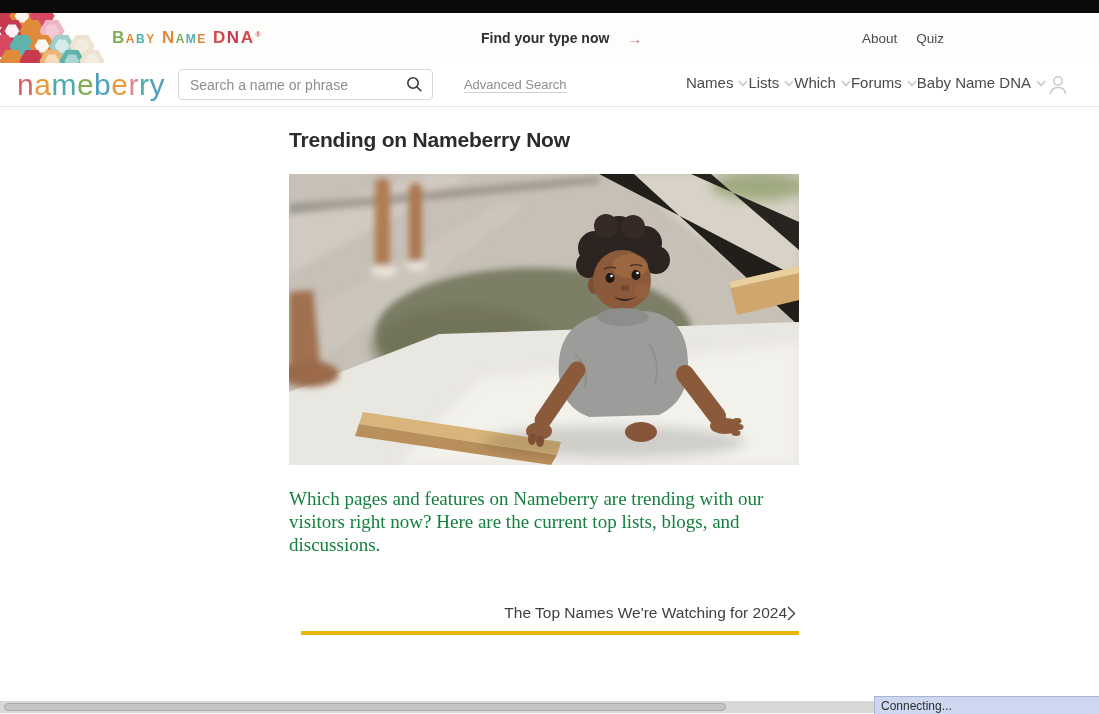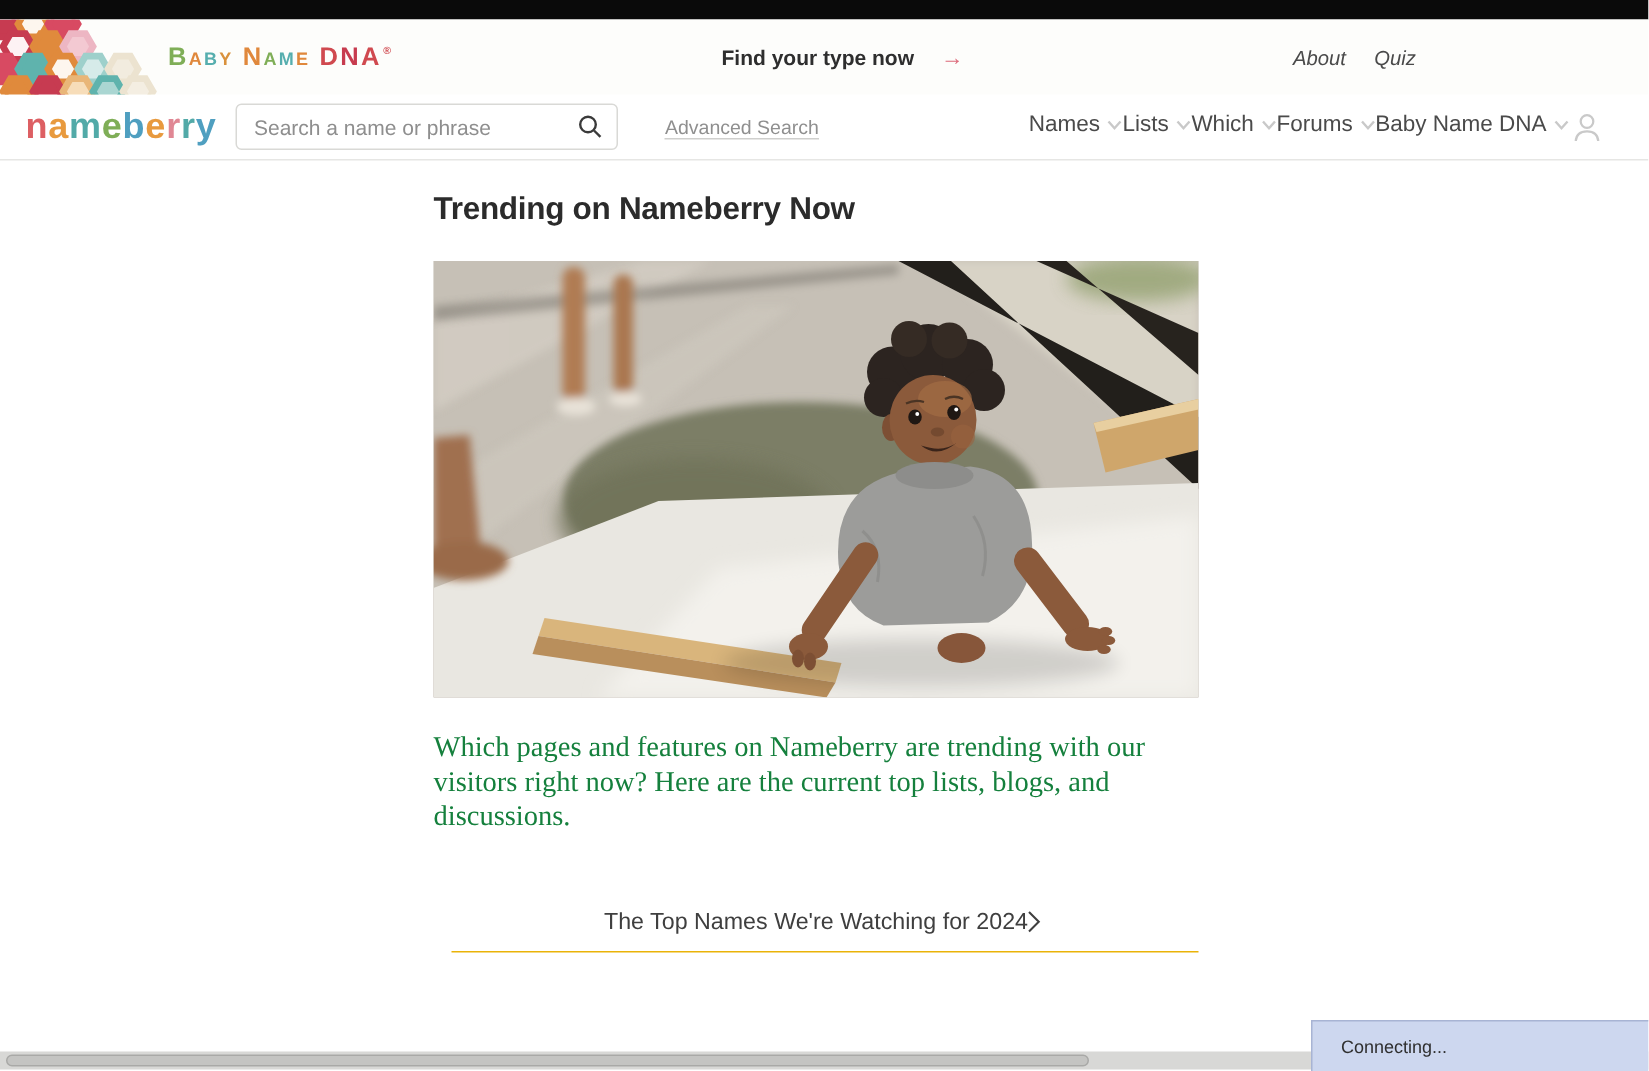--- a/index.html
+++ b/index.html
@@ -31,33 +31,33 @@
   .dna-logo .reg { font-size: 7px; color: #d04a50; vertical-align: top; margin-left: 1px; transform: translateY(-4px); display:inline-block;}
   .banner-cta {
     position: absolute; left: 481px; top: 0; height: 50px;
     display: flex; align-items: center; gap: 18px;
     font-weight: bold; font-size: 14px; color: #2e2e2e;
     text-decoration: none; cursor: pointer;
   }
   .banner-cta .arrow { color: #dd6b7b; font-weight: bold; font-size: 15px; }
   .banner-links {
     position: absolute; right: 155px; top: 0; height: 50px;
-    display: flex; align-items: center; gap: 19px; font-style: italic;
+    display: flex; align-items: center; gap: 19px;
   }
   .banner-links a { font-size: 13.5px; color: #4a4a4a; text-decoration: none; cursor: pointer; }
 
   
   .nav-row {
     height: 44px;
     display: flex; align-items: center;
     padding-left: 17px; padding-right: 31px;
     background: #ffffff;
     border-bottom: 1px solid #e6e6e4;
   }
-  .brand { font-size: 24px; font-weight: bold; letter-spacing: 0.5px; cursor: pointer; white-space: nowrap; }
+  .brand { font-size: 30px; font-weight: normal; letter-spacing: 0.5px; cursor: pointer; white-space: nowrap; }
   .search-box {
     margin-left: 13px;
     width: 255px; height: 31px;
     border: 1px solid #d9d9d6; border-radius: 4px;
     display: flex; align-items: center;
     background: #fff;
   }
   .search-box input {
     flex: 1; border: none; outline: none;
     font-size: 14px; padding: 0 6px 0 11px;
@@ -95,43 +95,43 @@
   }
   .hero svg { display: block; width: 510px; height: 291px; }
   .intro {
     margin-top: 22px;
     font-family: "Liberation Serif", serif;
     font-size: 19px; line-height: 23px; color: #15803d;
   }
   .trend-list { margin-top: 39px; list-style: none; }
   .trend-list li {
     height: 40px;
-    display: flex; align-items: center; justify-content: center;
-    border-bottom: 1px solid #eab308;
+    display: flex; align-items: center; justify-content: flex-end;
+    border-bottom: 4px solid #eab308;
     font-size: 15.5px; color: #3f3f3f;
     cursor: pointer;
     margin-left: 12px;
   }
   .trend-list .chev-right { display: flex; align-items: center; padding-right: 3px; }
 
   
   .hscrollbar {
     position: absolute; left: 0; right: 0; bottom: 1px; height: 12px;
     background: #d8d8d6;
   }
   .hscrollbar .thumb {
     position: absolute; left: 4px; top: 2px; width: 722px; height: 8px;
     border-radius: 4px;
     background: #c4c4c2; border: 1px solid #a9a9a7;
   }
   .status-tooltip {
-    position: absolute; right: 0; bottom: 0; height: 34px; width: 225px;
+    position: absolute; right: 0; bottom: 0; height: 18px; width: 225px;
     background: #cdd7ef; border: 1px solid #a8b4d4; border-right: none; border-bottom: none;
     font-size: 12px; color: #2f2f2f;
-    display: flex; align-items: center; padding-left: 19px;
+    display: flex; align-items: center; padding-left: 6px;
     z-index: 5;
   }
 </style>
 </head>
 <body>
 
 <div class="top-strip"></div>
 
 <header class="dna-banner">
   <svg class="hex-pattern" viewBox="0 0 110 52" aria-hidden="true">

